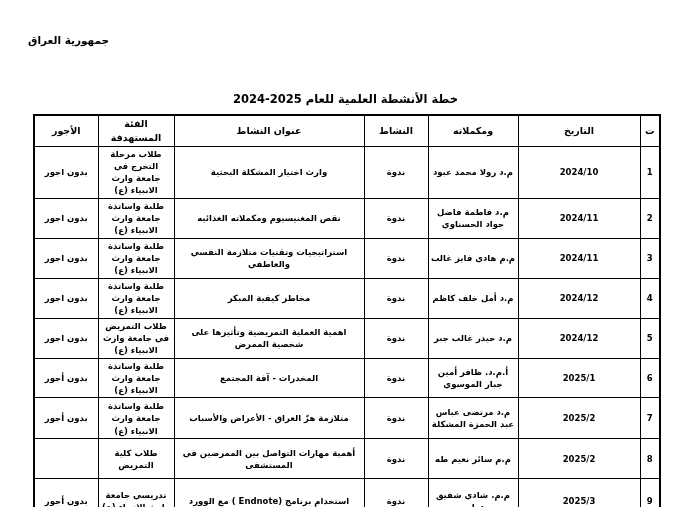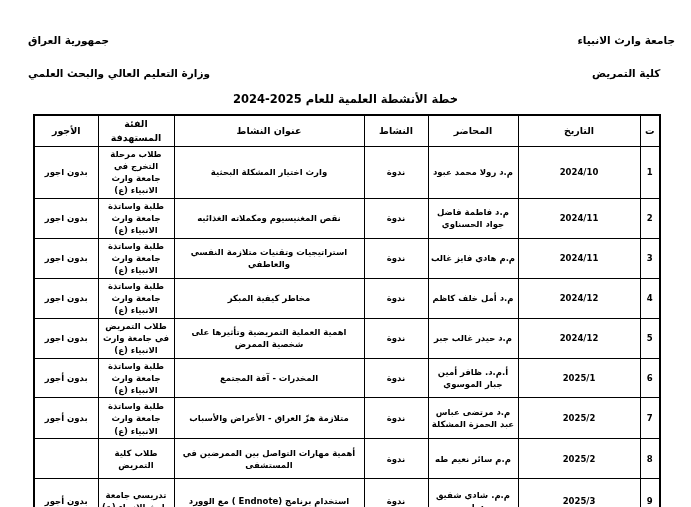--- a/index.html
+++ b/index.html
@@ -8,21 +8,21 @@
     width:691px; height:507px;
     background:#ffffff;
     font-family:"DejaVu Sans", sans-serif;
     color:#000;
     direction:rtl;
     overflow:hidden;
   }
   .org-block { position:absolute; font-weight:bold; font-size:10.5px; }
   .org-block div { line-height:33px; white-space:nowrap; }
   .org-right { top:24px; right:16px; text-align:center; }
-  .org-left  { top:24px; left:28px;  text-align:left; }
+  .org-left  { top:24px; left:28px;  text-align:center; }
   .doc-title {
     position:absolute; top:92px; left:0; width:100%;
     text-align:center; font-weight:bold; font-size:11.5px;
   }
   table.activities {
     position:absolute; top:114px; right:30px;
     width:626px; table-layout:fixed;
     border-collapse:collapse;
     border:2px solid #000;
     direction:rtl;
@@ -54,47 +54,42 @@
   tbody tr:nth-child(6){height:37px}
   tbody tr:nth-child(7){height:41px}
   tbody tr:nth-child(8){height:40px}
   tbody tr:nth-child(9){height:45px}
 </style>
 </head>
 <body>
 
 <div class="page">
 
-  <div class="org-block org-right">
-    <div>جامعة وارث الانبياء</div>
-    <div>كلية التمريض</div>
-  </div>
 
   <div class="org-block org-left">
     <div>جمهورية العراق</div>
-    <div>وزارة التعليم العالي والبحث العلمي</div>
   </div>
 
   <div class="doc-title">خطة الأنشطة العلمية للعام 2025-2024</div>
 
   <table class="activities">
     <colgroup>
       <col class="col-no">
         <col class="col-date">
         <col class="col-lect">
       <col class="col-act">
         <col class="col-title">
         <col class="col-target">
         <col class="col-fees">
     </colgroup>
     <thead>
       <tr>
           <th>ت</th>
           <th>التاريخ</th>
-          <th>المحاضر</th>
+          <th>ومكملاته</th>
           <th>النشاط</th>
           <th>عنوان النشاط</th>
           <th>الفئة المستهدفة</th>
           <th>الأجور</th>
         </tr>
     </thead>
     <tbody>
         <tr>
           <td>1</td>
           <td>2024/10</td>

